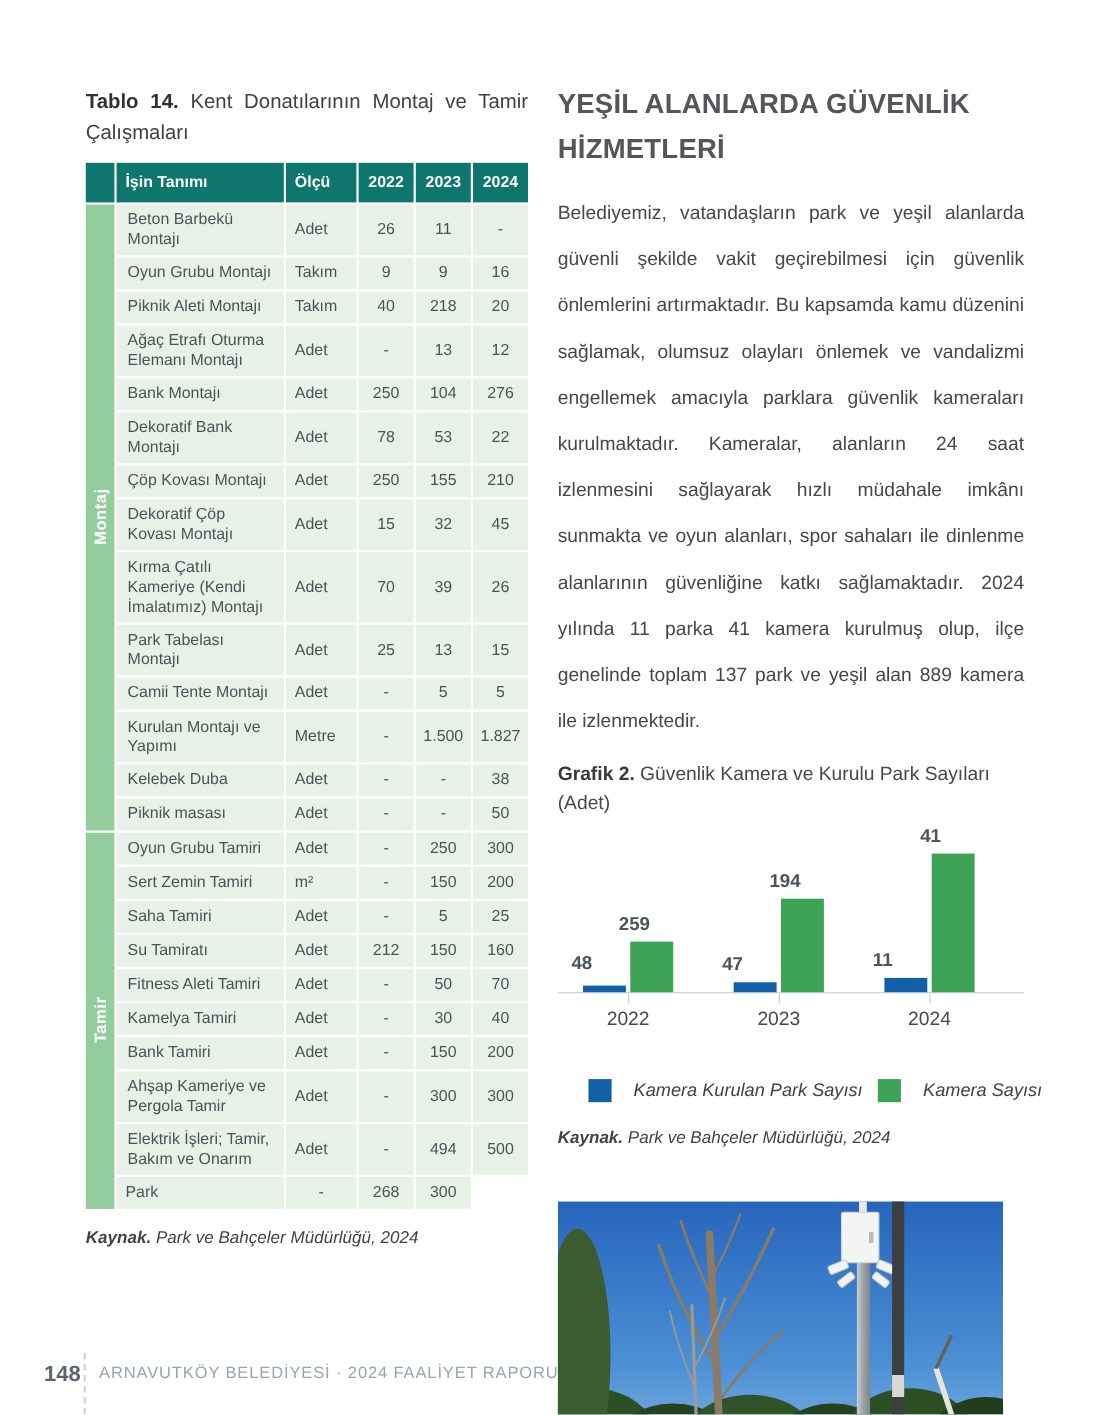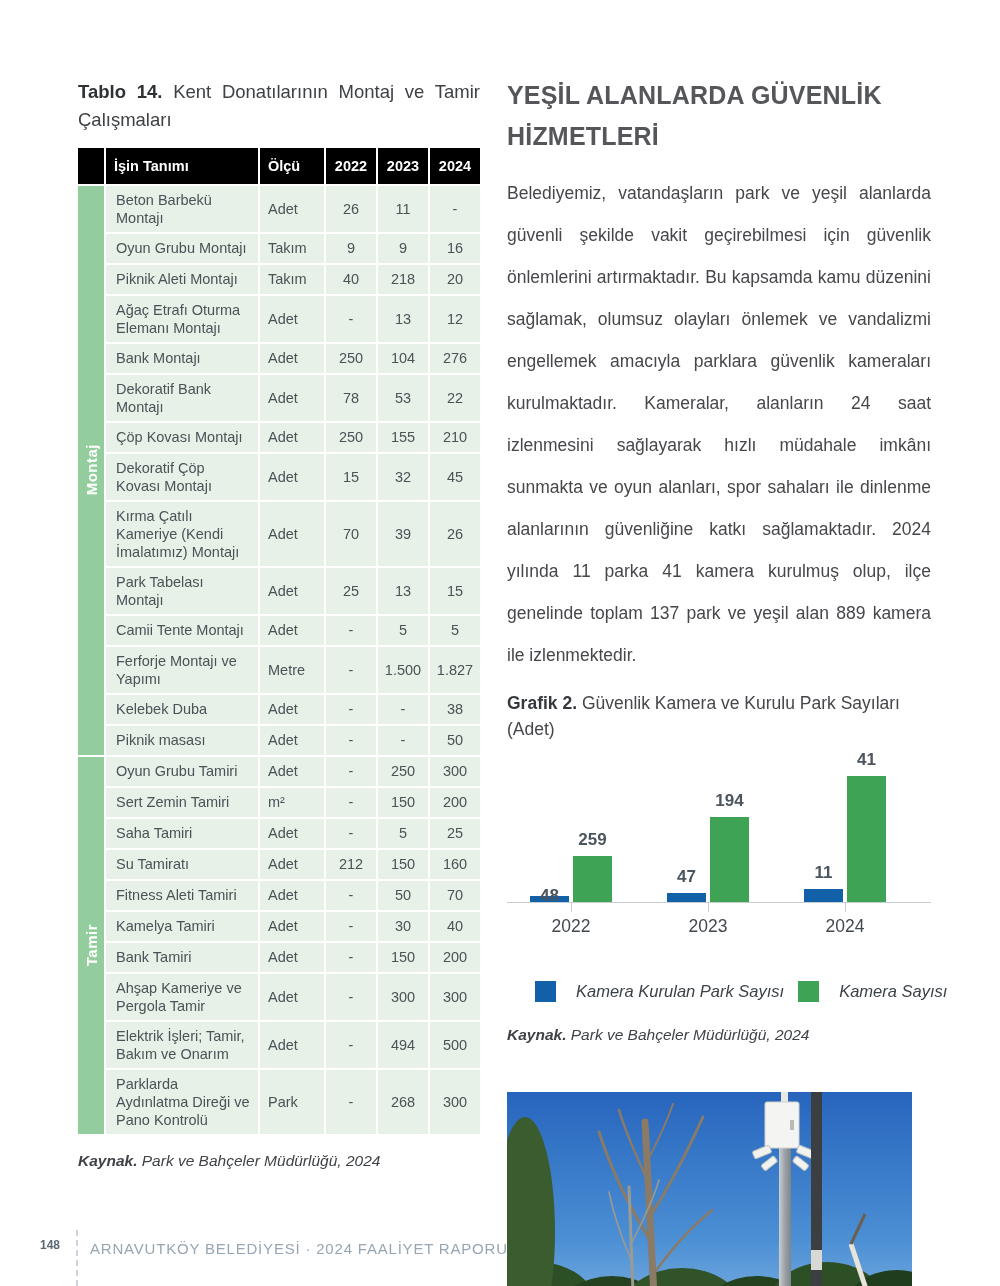--- a/index.html
+++ b/index.html
@@ -6,55 +6,55 @@
   html,body { background:#ffffff; }
   body { font-family:"Liberation Sans","DejaVu Sans",sans-serif; color:#45484d; }
   .page { position:relative; width:1000px; height:1286px; background:#fff; overflow:hidden; }
 
   
   .col-left { position:absolute; left:78px; top:78px; width:402px; }
   .tbl-title { font-size:18.5px; line-height:1.5; color:#3e4145; text-align:justify; margin-bottom:14px; }
   .tbl-title b { color:#2f3235; }
 
   .table-grid { display:grid; grid-template-columns:26px 152px 64px 50px 50px 50px; gap:2px; background:#fff; }
-  .th { background:#000000; color:#fff; font-weight:bold; font-size:14.5px; display:flex; align-items:center; min-height:36px; padding:4px 8px; }
+  .th { background:#0f766e; color:#fff; font-weight:bold; font-size:14.5px; display:flex; align-items:center; min-height:36px; padding:4px 8px; }
   .th.center { justify-content:center; padding:4px 2px; }
   .cell { background:#e7f1e7; font-size:14.5px; color:#4b5258; display:flex; align-items:center; padding:5px 8px; min-height:29px; line-height:18px; }
   .cell.name { padding-left:10px; }
   .cell.num { justify-content:center; padding:5px 2px; }
   .group-cell { background:#93cd9e; display:flex; align-items:center; justify-content:center; }
   .group-cell span { writing-mode:vertical-rl; transform:rotate(180deg); color:#fff; font-weight:bold; font-size:15px; letter-spacing:0.5px; }
 
   .source-line { font-style:italic; font-size:15.5px; color:#3f4347; margin-top:18px; }
   .source-line b { }
 
   
   .col-right { position:absolute; left:507px; top:75px; width:424px; }
   .heading { font-size:25px; font-weight:bold; color:#55565a; line-height:1.62; letter-spacing:0.2px; margin-bottom:16px; }
   .bodytext { font-size:17.5px; line-height:42px; color:#46474b; text-align:justify; }
   .chart-caption { font-size:17.5px; line-height:26px; color:#46474b; margin-top:14px; }
   .chart-caption b { color:#35383c; }
 
   .chart { position:relative; width:424px; height:205px; margin-top:8px; }
   .axis { position:absolute; left:0; width:424px; height:1px; background:#c9ccd0; }
   .bar { position:absolute; }
-  .bar-label { position:absolute; font-size:17px; font-weight:bold; color:#4c555e; text-align:center; width:60px; }
+  .bar-label { position:absolute; font-size:17px; font-weight:bold; color:#4c555e; text-align:left; width:60px; }
   .tick { position:absolute; width:1px; height:9px; background:#c9ccd0; }
   .year-label { position:absolute; font-size:17.5px; color:#43494f; width:90px; text-align:center; }
 
   .legend { display:flex; align-items:center; gap:14px; margin-top:26px; margin-left:28px; }
   .legend-item { display:flex; align-items:center; gap:20px; }
   .legend-swatch { width:21px; height:21px; flex:0 0 auto; }
   .legend-text { font-style:italic; font-size:16.5px; color:#3c4247; white-space:nowrap; }
 
   .photo { position:relative; width:405px; height:284px; margin-top:48px; overflow:hidden; }
   .photo-caption { font-style:italic; font-size:16px; color:#3f4347; margin-top:12px; }
 
   
-  .footer-num { position:absolute; left:40px; top:1238px; font-size:12px; font-weight:bold; color:#5c6670; }
+  .footer-num { position:absolute; left:40px; top:1238px; font-size:20px; font-weight:bold; color:#5c6670; }
   .footer-divider { position:absolute; left:76px; top:1230px; height:56px; border-left:2px dashed #ccd3da; }
   .footer-text { position:absolute; left:90px; top:1240px; font-size:15px; letter-spacing:0.8px; color:#97a5b4; }
 </style>
 </head>
 <body>
 
 <div class="page">
 
   <div class="col-left">
     <div class="tbl-title"><b>Tablo 14.</b><span> Kent Donatılarının Montaj ve Tamir Çalışmaları</span></div>
@@ -117,21 +117,21 @@
         <div class="cell name">Park Tabelası Montajı</div>
         <div class="cell">Adet</div>
         <div class="cell num">25</div>
         <div class="cell num">13</div>
         <div class="cell num">15</div>
         <div class="cell name">Camii Tente Montajı</div>
         <div class="cell">Adet</div>
         <div class="cell num">-</div>
         <div class="cell num">5</div>
         <div class="cell num">5</div>
-        <div class="cell name">Ferforje Montajı ve Yapımı</div>
+        <div class="cell name">Kurulan Montajı ve Yapımı</div>
         <div class="cell">Metre</div>
         <div class="cell num">-</div>
         <div class="cell num">1.500</div>
         <div class="cell num">1.827</div>
         <div class="cell name">Kelebek Duba</div>
         <div class="cell">Adet</div>
         <div class="cell num">-</div>
         <div class="cell num">-</div>
         <div class="cell num">38</div>
         <div class="cell name">Piknik masası</div>
@@ -180,39 +180,38 @@
         <div class="cell name">Ahşap Kameriye ve Pergola Tamir</div>
         <div class="cell">Adet</div>
         <div class="cell num">-</div>
         <div class="cell num">300</div>
         <div class="cell num">300</div>
         <div class="cell name">Elektrik İşleri; Tamir, Bakım ve Onarım</div>
         <div class="cell">Adet</div>
         <div class="cell num">-</div>
         <div class="cell num">494</div>
         <div class="cell num">500</div>
-        <div class="cell name">Parklarda Aydınlatma Direği ve Pano Kontrolü</div>
         <div class="cell">Park</div>
         <div class="cell num">-</div>
         <div class="cell num">268</div>
         <div class="cell num">300</div>
       </div>
 
     <div class="source-line"><b>Kaynak.</b><span> Park ve Bahçeler Müdürlüğü, 2024</span></div>
   </div>
 
   <div class="col-right">
     <div class="heading">YEŞİL ALANLARDA GÜVENLİK HİZMETLERİ</div>
     <div class="bodytext">Belediyemiz, vatandaşların park ve yeşil alanlarda güvenli şekilde vakit geçirebilmesi için güvenlik önlemlerini artırmaktadır. Bu kapsamda kamu düzenini sağlamak, olumsuz olayları önlemek ve vandalizmi engellemek amacıyla parklara güvenlik kameraları kurulmaktadır. Kameralar, alanların 24 saat izlenmesini sağlayarak hızlı müdahale imkânı sunmakta ve oyun alanları, spor sahaları ile dinlenme alanlarının güvenliğine katkı sağlamaktadır. 2024 yılında 11 parka 41 kamera kurulmuş olup, ilçe genelinde toplam 137 park ve yeşil alan 889 kamera ile izlenmektedir.</div>
     <div class="chart-caption"><b>Grafik 2.</b><span> Güvenlik Kamera ve Kurulu Park Sayıları (Adet)</span></div>
 
     <div class="chart" id="chart">
         <div class="axis" style="top: 152px; background: rgb(201, 204, 208);"></div>
         <div class="bar" style="left: 23px; top: 146px; width: 39px; height: 6px; background: rgb(17, 96, 168);"></div>
-        <div class="bar-label" style="left: 12.5px; top: 136px;">48</div>
+        <div class="bar-label" style="left: 12.5px; top: 116px;">48</div>
         <div class="bar" style="left: 66px; top: 106px; width: 39px; height: 46px; background: rgb(63, 163, 86);"></div>
         <div class="bar-label" style="left: 55.5px; top: 80px;">259</div>
         <div class="tick" style="left: 64px; top: 153px;"></div>
         <div class="year-label" style="left: 19px; top: 166px;">2022</div>
         <div class="bar" style="left: 160px; top: 143px; width: 39px; height: 9px; background: rgb(17, 96, 168);"></div>
         <div class="bar-label" style="left: 149.5px; top: 117px;">47</div>
         <div class="bar" style="left: 203px; top: 67px; width: 39px; height: 85px; background: rgb(63, 163, 86);"></div>
         <div class="bar-label" style="left: 192.5px; top: 41px;">194</div>
         <div class="tick" style="left: 201px; top: 153px;"></div>
         <div class="year-label" style="left: 156px; top: 166px;">2023</div>

